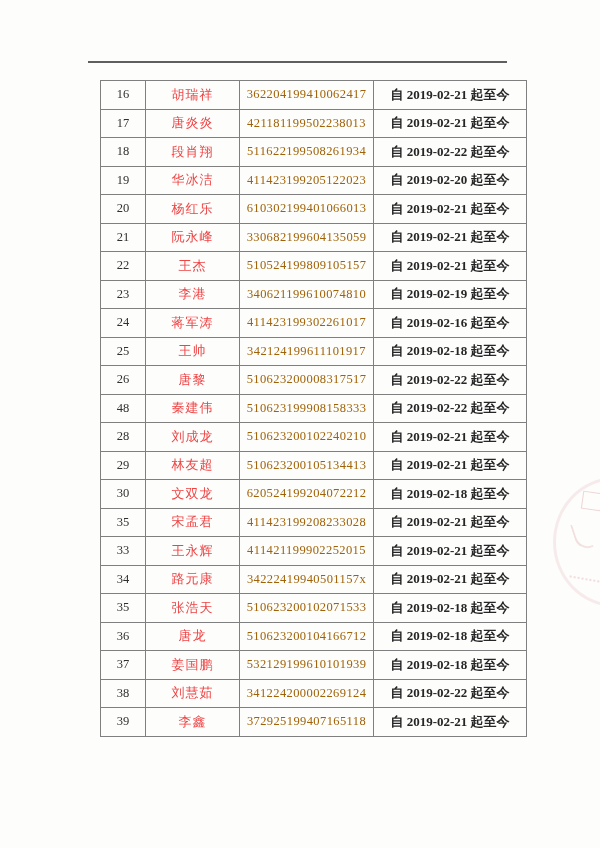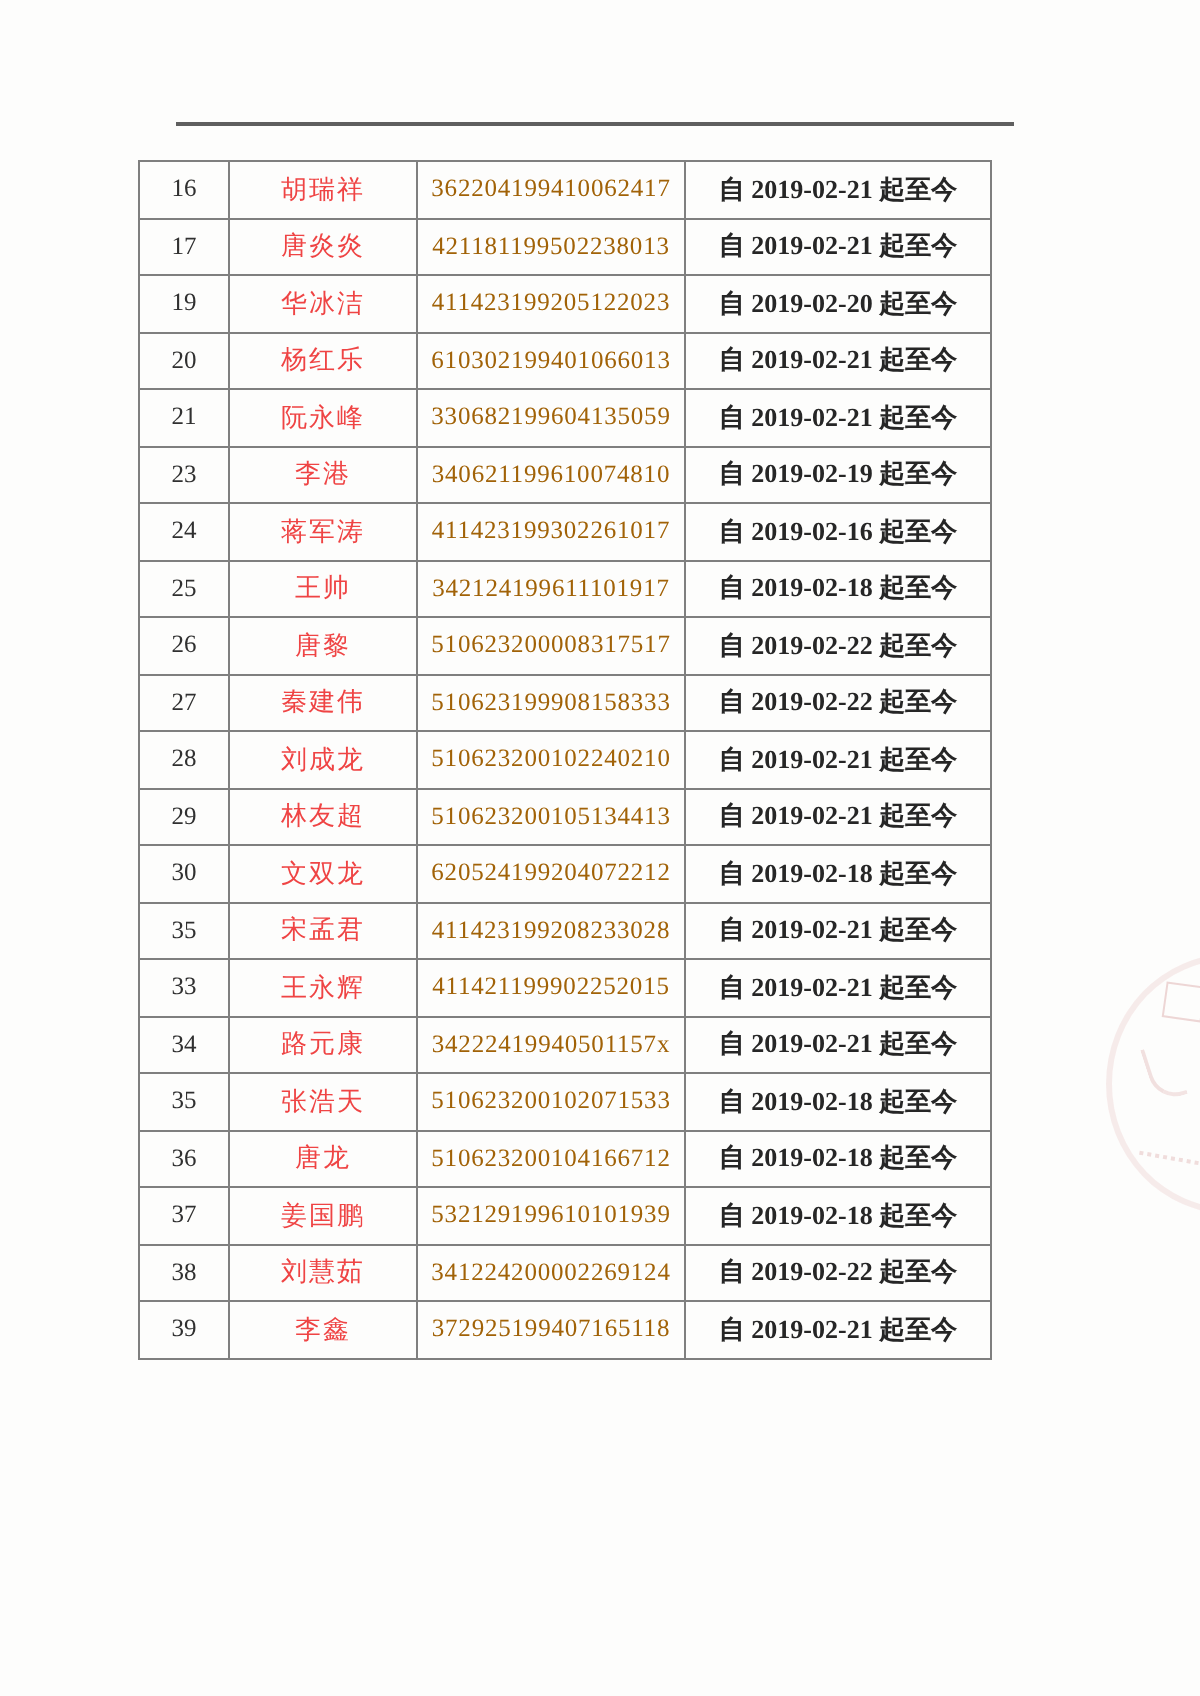--- a/index.html
+++ b/index.html
@@ -15,21 +15,21 @@
   .top-rule {
     position: absolute;
     left: 88px;
     top: 61px;
     width: 419px;
     height: 2px;
     background: #5f5f5f;
   }
   table.roster {
     position: absolute;
-    left: 69px;
+    left: 100px;
     top: 80px;
     width: 426px;
     border-collapse: collapse;
     table-layout: fixed;
   }
   table.roster td {
     border: 1px solid #7f7f7f;
     height: 27.5px;
     padding: 0;
     text-align: center;
@@ -102,38 +102,50 @@
     <td class="col-id">362204199410062417</td>
     <td class="col-period">自 2019-02-21 起至今</td>
   </tr>
         <tr>
     <td class="col-no">17</td>
     <td class="col-name">唐炎炎</td>
     <td class="col-id">421181199502238013</td>
     <td class="col-period">自 2019-02-21 起至今</td>
   </tr>
         <tr>
+    <td class="col-no">18</td>
+    <td class="col-name">段肖翔</td>
+    <td class="col-id">511622199508261934</td>
+    <td class="col-period">自 2019-02-22 起至今</td>
+  </tr>
+        <tr>
     <td class="col-no">19</td>
     <td class="col-name">华冰洁</td>
     <td class="col-id">411423199205122023</td>
     <td class="col-period">自 2019-02-20 起至今</td>
   </tr>
         <tr>
     <td class="col-no">20</td>
     <td class="col-name">杨红乐</td>
     <td class="col-id">610302199401066013</td>
     <td class="col-period">自 2019-02-21 起至今</td>
   </tr>
         <tr>
     <td class="col-no">21</td>
     <td class="col-name">阮永峰</td>
     <td class="col-id">330682199604135059</td>
     <td class="col-period">自 2019-02-21 起至今</td>
   </tr>
         <tr>
+    <td class="col-no">22</td>
+    <td class="col-name">王杰</td>
+    <td class="col-id">510524199809105157</td>
+    <td class="col-period">自 2019-02-21 起至今</td>
+  </tr>
+        <tr>
     <td class="col-no">23</td>
     <td class="col-name">李港</td>
     <td class="col-id">340621199610074810</td>
     <td class="col-period">自 2019-02-19 起至今</td>
   </tr>
         <tr>
     <td class="col-no">24</td>
     <td class="col-name">蒋军涛</td>
     <td class="col-id">411423199302261017</td>
     <td class="col-period">自 2019-02-16 起至今</td>
@@ -144,21 +156,21 @@
     <td class="col-id">342124199611101917</td>
     <td class="col-period">自 2019-02-18 起至今</td>
   </tr>
         <tr>
     <td class="col-no">26</td>
     <td class="col-name">唐黎</td>
     <td class="col-id">510623200008317517</td>
     <td class="col-period">自 2019-02-22 起至今</td>
   </tr>
         <tr>
-    <td class="col-no">27</td>
+    <td class="col-no">48</td>
     <td class="col-name">秦建伟</td>
     <td class="col-id">510623199908158333</td>
     <td class="col-period">自 2019-02-22 起至今</td>
   </tr>
         <tr>
     <td class="col-no">28</td>
     <td class="col-name">刘成龙</td>
     <td class="col-id">510623200102240210</td>
     <td class="col-period">自 2019-02-21 起至今</td>
   </tr>

